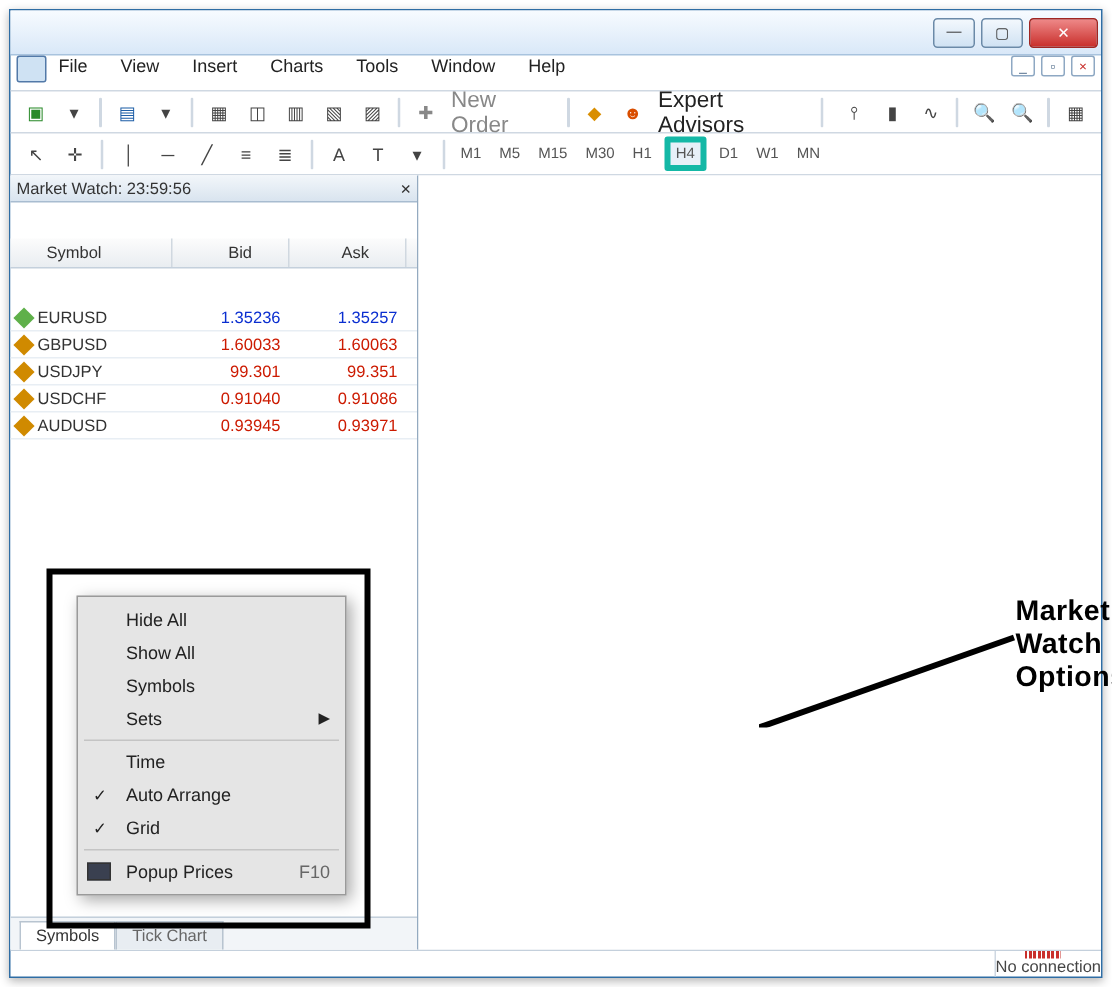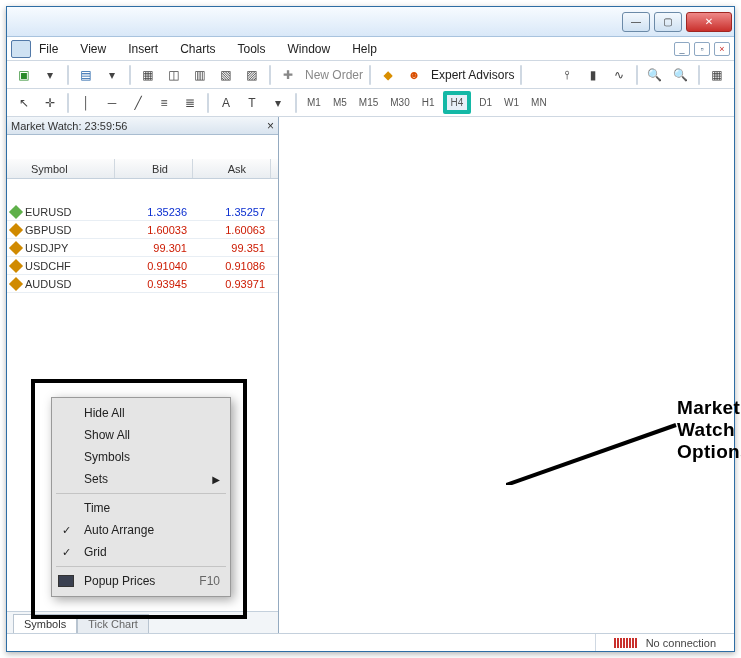--- a/index.html
+++ b/index.html
@@ -4,31 +4,31 @@
 <style>
 * { margin:0; padding:0; box-sizing:border-box; font-family:"Segoe UI",Tahoma,sans-serif; }
 body { background:#fff; width:741px; height:658px; position:relative; overflow:hidden; }
 
 .window { position:absolute; left:6px; top:6px; width:729px; height:646px; border:1px solid #2e6da4; background:#fff; box-shadow:0 2px 6px rgba(0,0,0,.3); }
 
 .titlebar { height:30px; background:linear-gradient(#f7fbff,#d9e8f8); display:flex; align-items:center; justify-content:flex-end; padding:0 2px; border-bottom:1px solid #a8c3de; }
 .titlebar .wb { width:28px; height:20px; margin-left:4px; border:1px solid #6b8aa8; border-radius:3px; background:linear-gradient(#f3f8fd,#d0e2f3); display:flex; align-items:center; justify-content:center; font-size:10px; color:#3a3a3a; }
 .titlebar .wb.close { background:linear-gradient(#e88,#c9302c); border:1px solid #a02622; color:#fff; width:46px; }
 
-.menubar { height:24px; display:flex; align-items:center; padding:0 4px; border-bottom:1px solid #cfd8e2; }
+.menubar { height:24px; display:flex; padding:0 4px; border-bottom:1px solid #cfd8e2; }
 .mb-icon { width:20px; height:18px; border:1px solid #5279a8; background:#cfe2f3; margin-right:8px; border-radius:2px; }
 .mb-item { font-size:12px; color:#222; margin-right:22px; cursor:default; }
 .menubar .spacer { flex:1; }
 .mb-tiny { width:16px; height:14px; margin-left:4px; border:1px solid #8ea8c3; border-radius:2px; display:flex; align-items:center; justify-content:center; font-size:9px; color:#3a5a7c; }
 .mb-tiny.close { color:#c9302c; }
 
 .toolbar { height:28px; display:flex; align-items:center; padding:0 6px; border-bottom:1px solid #cfd8e2; gap:4px; }
 .tb { width:22px; height:22px; border:1px solid transparent; display:flex; align-items:center; justify-content:center; font-size:12px; color:#444; border-radius:3px; }
 .tb.sep { width:1px; height:20px; background:#cfd8e2; margin:0 2px; }
-.tb-label { font-size:12px; color:#888; margin-left:2px; }
+.tb-label { font-size:15px; color:#888; margin-left:2px; }
 .tb-label.active { color:#222; }
 .tf { font-size:10px; color:#555; padding:2px 4px; }
 .tf.active { border:4px solid #14b8a6; background:#e8f0f8; border-radius:2px; }
 
 .body { display:flex; height:calc(100% - 30px - 24px - 28px - 28px - 18px); }
 .mw { width:272px; border-right:1px solid #94aac0; display:flex; flex-direction:column; background:#fff; position:relative;gap:24px; }
 .mw-title { height:18px; background:linear-gradient(#f2f6fa,#d9e4ef); font-size:11px; color:#333; padding:0 4px; display:flex; align-items:center; border-bottom:1px solid #a8bcd0; }
 .mw-title .x { margin-left:auto; font-size:12px; cursor:default; }
 .mw-head { display:flex; height:20px; font-size:11px; color:#333; background:linear-gradient(#fcfcfc,#e9edf1); border-bottom:1px solid #c4d0dc; }
 .mw-head div { display:flex; align-items:center; padding:0 24px; border-right:1px solid #d0d8e0; }
@@ -57,21 +57,21 @@
 .ctx .item .ic { position:absolute; left:6px; width:16px; height:12px; background:#3a4050; border:1px solid #333; }
 .ctx .item .short { margin-left:auto; margin-right:10px; color:#666; }
 .ctx .sep { height:1px; background:#c4c4c4; margin:3px 4px; }
 
 .ctx-frame { position:absolute; left:24px; top:262px; width:216px; height:240px; border:4px solid #000; z-index:5; pointer-events:none; }
 
 .anno { position:absolute; left:398px; top:280px; font-size:19px; font-weight:700; color:#000; letter-spacing:.3px; }
 .anno-line { position:absolute; left:227px; top:300px; width:200px; height:68px; pointer-events:none; }
 
 .status { height:18px; border-top:1px solid #c4d0dc; display:flex; align-items:center; font-size:11px; color:#444; }
-.status .cell { padding:0 18px; border-left:1px solid #cfd8e2; height:100%; display:flex; align-items:center; }
+.status .cell { padding:0 0; border-left:1px solid #cfd8e2; height:100%; display:flex; align-items:center;flex-direction:column; }
 .status .bars { width:24px; height:10px; background:repeating-linear-gradient(90deg,#c9302c 0 2px,transparent 2px 3px); margin-right:8px; }
 </style>
 </head>
 <body>
 
 <div class="window">
 
   <div class="titlebar">
     <div class="wb">—</div>
     <div class="wb">▢</div>

